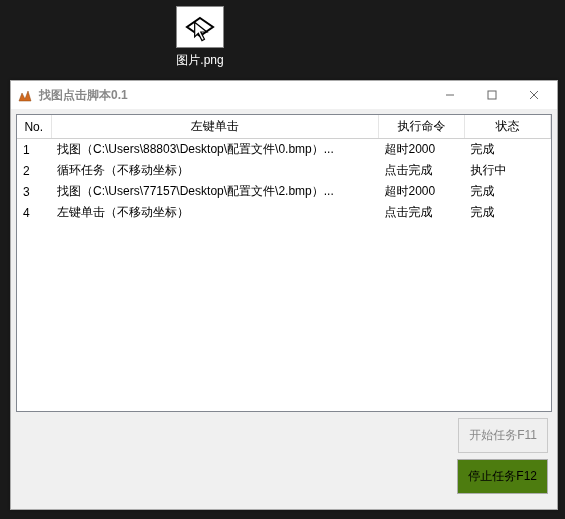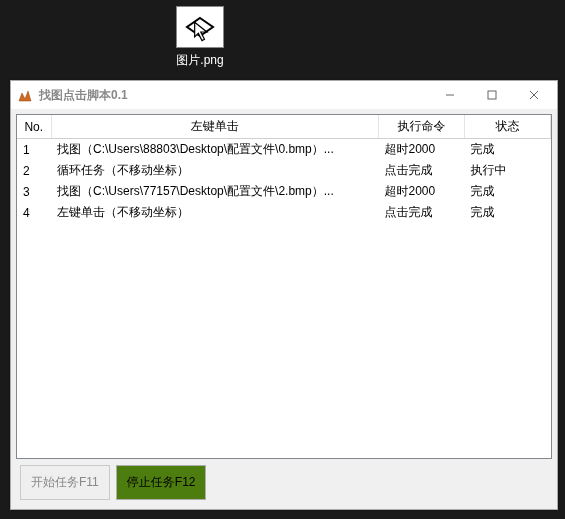--- a/index.html
+++ b/index.html
@@ -116,20 +116,21 @@
   .col-no { width: 34px; }
   .col-cmd { width: auto; }
   .col-cond { width: 86px; }
   .col-status { width: 86px; }
 
   .footer {
     display: flex;
     align-items: flex-end;
     gap: 6px;
     padding: 6px 4px 4px;
+    flex-direction: column;
   }
   .btn {
     background: #4d7c0f;
     border: 1px solid #adadad;
     padding: 8px 10px;
     font-family: inherit;
     font-size: 12px;
     cursor: pointer;
   }
   .btn:disabled {

